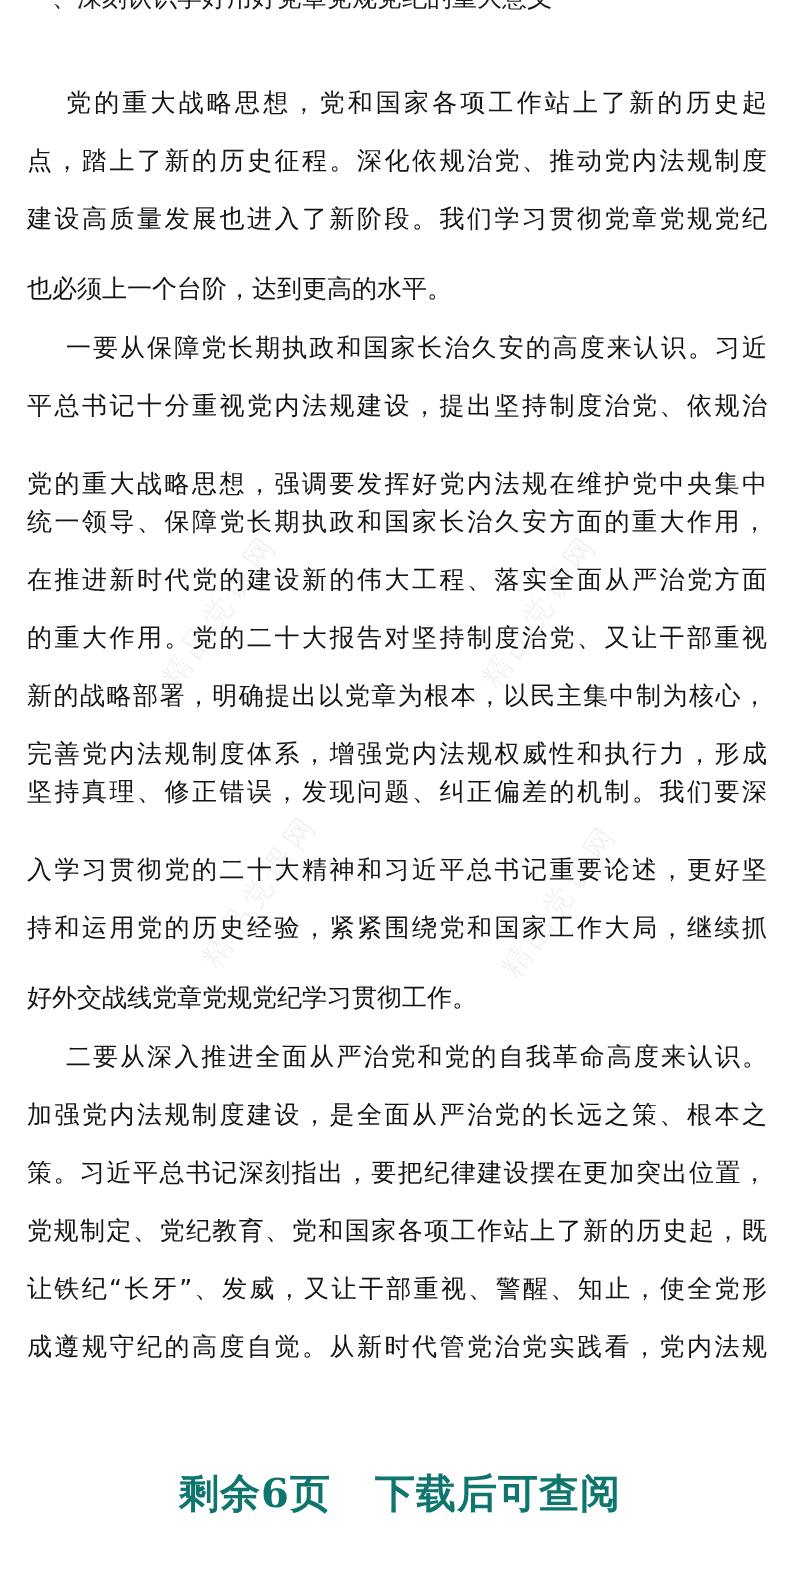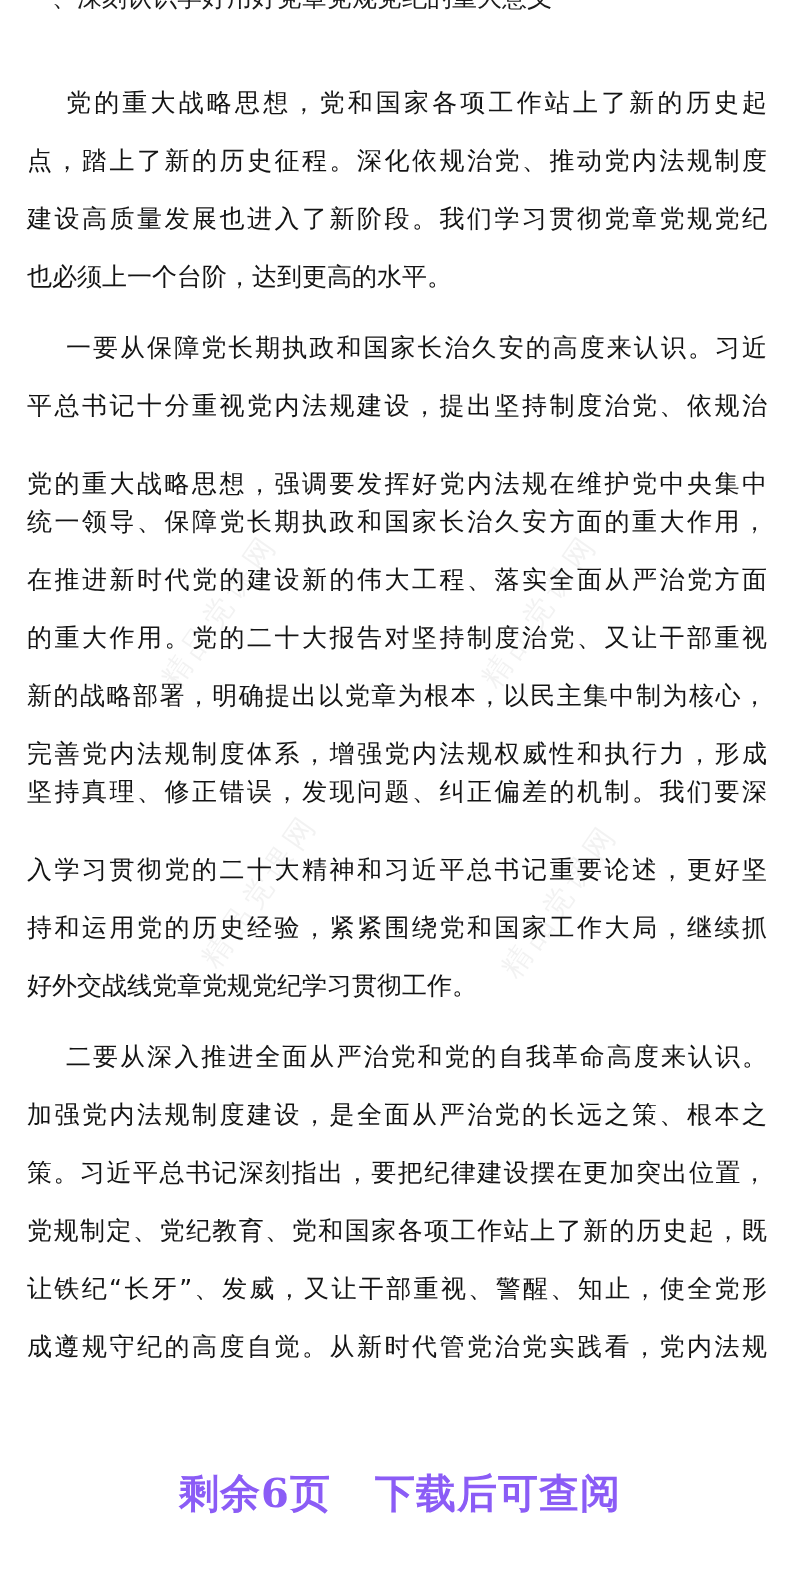--- a/index.html
+++ b/index.html
@@ -2,29 +2,29 @@
 <html><head>
 <meta charset="utf-8">
 <style>
   html, body { margin: 0; padding: 0; background: #ffffff; }
   body { width: 800px; height: 1581px; position: relative; overflow: hidden;
          font-family: "DejaVu Sans", "Liberation Sans", sans-serif; color: #141414; }
   .line { position: absolute; left: 27px; width: 740px; height: 40px; line-height: 40px;
           font-size: 25px; white-space: nowrap; text-align: justify; text-align-last: justify;
           letter-spacing: 0px; }
   .line.indent { left: 66px; width: 701px; }
-  .line.last { text-align-last: left; }
+  .line.last { text-align-last: left; margin-top: 12px; }
   .title { position: absolute; left: 27px; top: -22px; font-size: 25px; line-height: 40px;
            white-space: nowrap; color: #1a1a1a; }
   .bold { font-weight: normal; }
   .watermark { position: absolute; font-size: 30px; color: rgba(0,0,0,0.05);
                transform: rotate(-55deg); white-space: nowrap; pointer-events: none;
                letter-spacing: 6px; }
   .footer { position: absolute; left: 0; width: 800px; top: 1466px; text-align: center;
-            font-size: 40px; font-weight: bold; color: #8b5cf6; letter-spacing: 1px;
+            font-size: 40px; font-weight: bold; color: #0f766e; letter-spacing: 1px;
             font-family: "DejaVu Serif", "Liberation Serif", serif; }
   .footer span { margin: 0 22px; }
 </style>
 </head>
 <body>
 
 <div>
 
   <div class="title">一、深刻认识学好用好党章党规党纪的重大意义</div>
 

